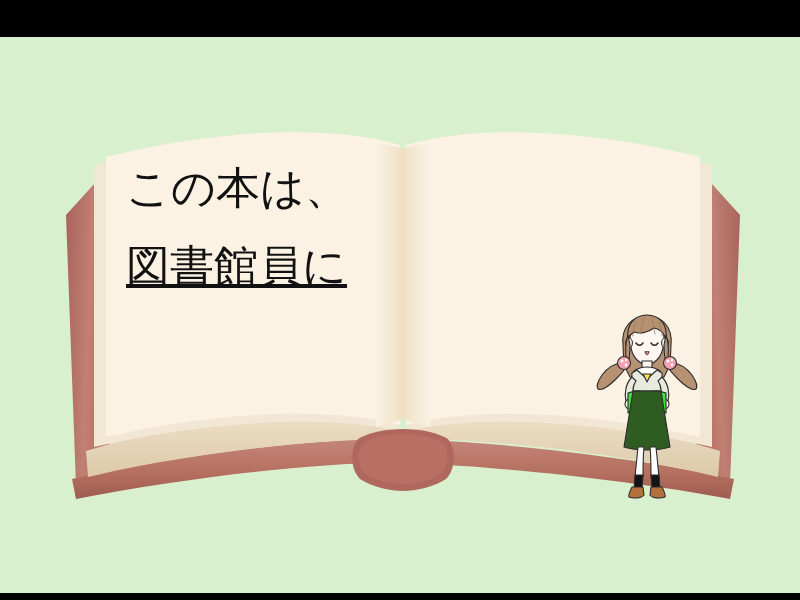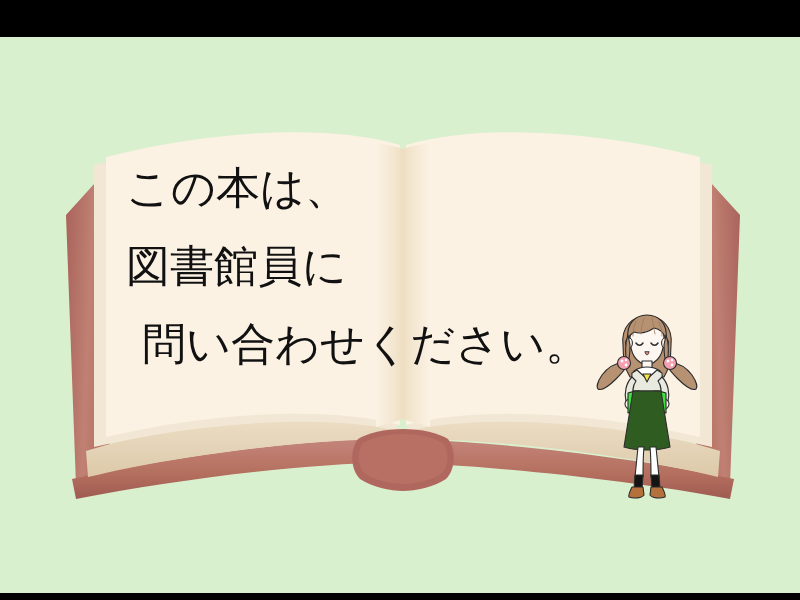--- a/index.html
+++ b/index.html
@@ -191,25 +191,22 @@
                    C391,364 391,378 384,386 C374,393 358,397 345,397
                    C332,397 316,393 306,386 C299,378 299,364 305,356 Z" fill="#ba7266" opacity="0.85"></path>
         </g>
       </svg>
     </div>
 
     <div id="book-text">
       <div class="text-line" style="color: rgb(17, 17, 17);">
         <span>この本は、</span>
       </div>
-      <div class="text-line" style="color: rgb(17, 17, 17);">
+      <div class="text-line" style="color: rgb(17, 17, 17); text-decoration: underline;">
         <span>図書館員に</span>
-      </div>
-      <div class="text-line indent" style="color: rgb(17, 17, 17);">
-        <span>問い合わせください。</span>
       </div>
     </div>
 
     <div id="librarian">
       <svg viewBox="0 0 110 200" xmlns="http://www.w3.org/2000/svg">
         <g stroke="#2b2b2b" stroke-width="1.1" stroke-linejoin="round" stroke-linecap="round">
 
           <path d="M31,40 C29,22 40,11 55,11 C70,11 81,22 79,40
                    C79,56 76,66 72,72 L38,72 C34,66 31,56 31,40 Z" fill="#b79272"></path>
 

